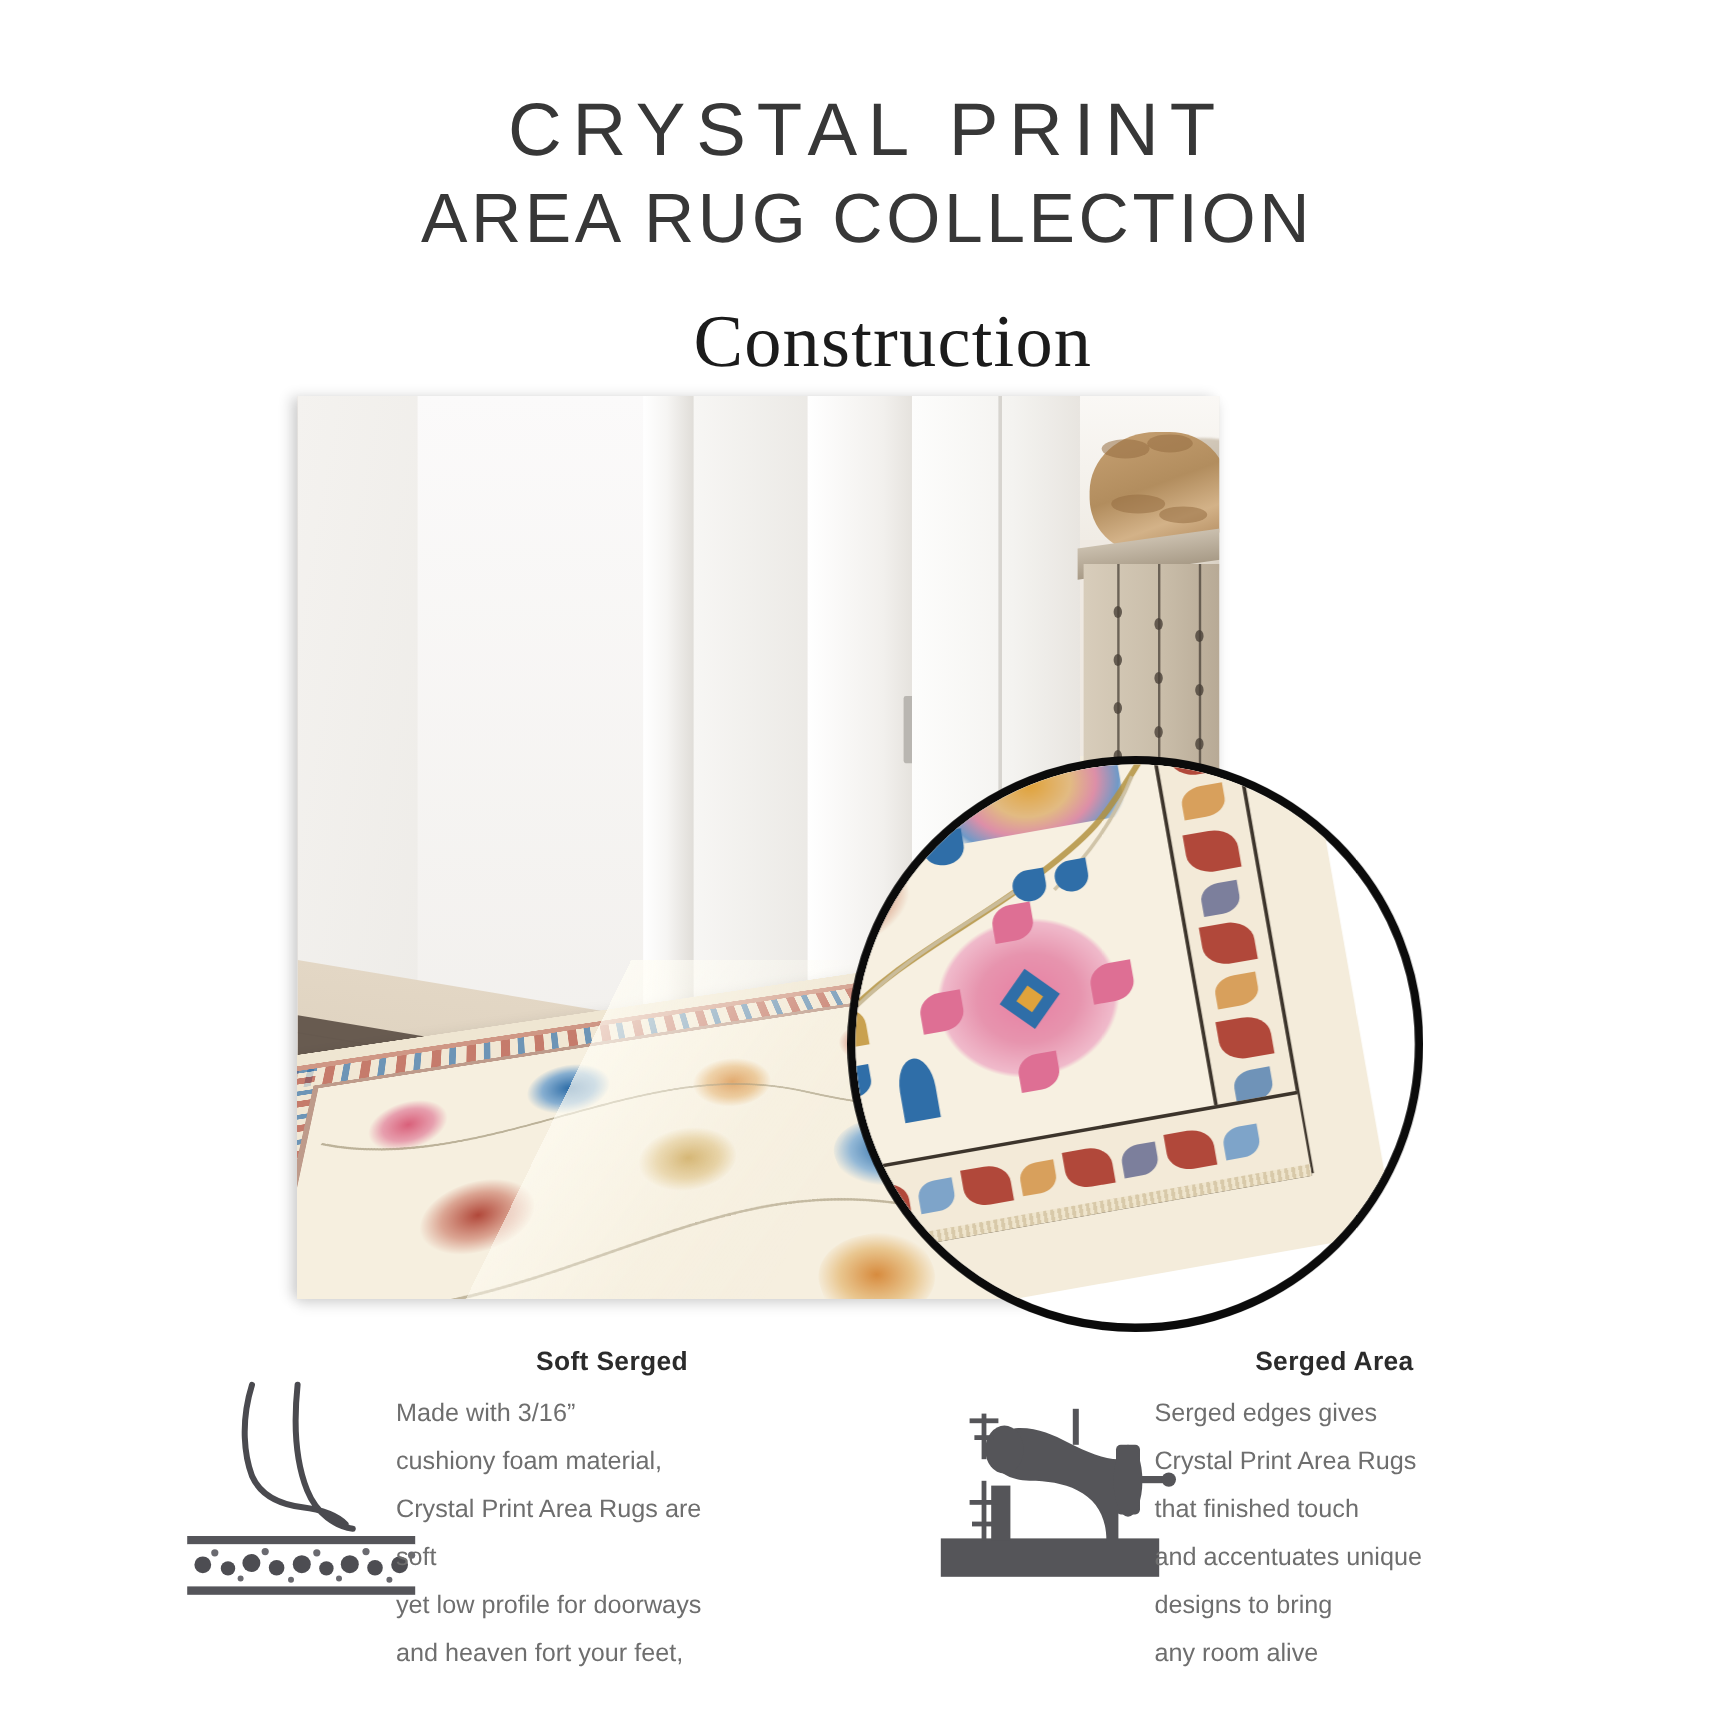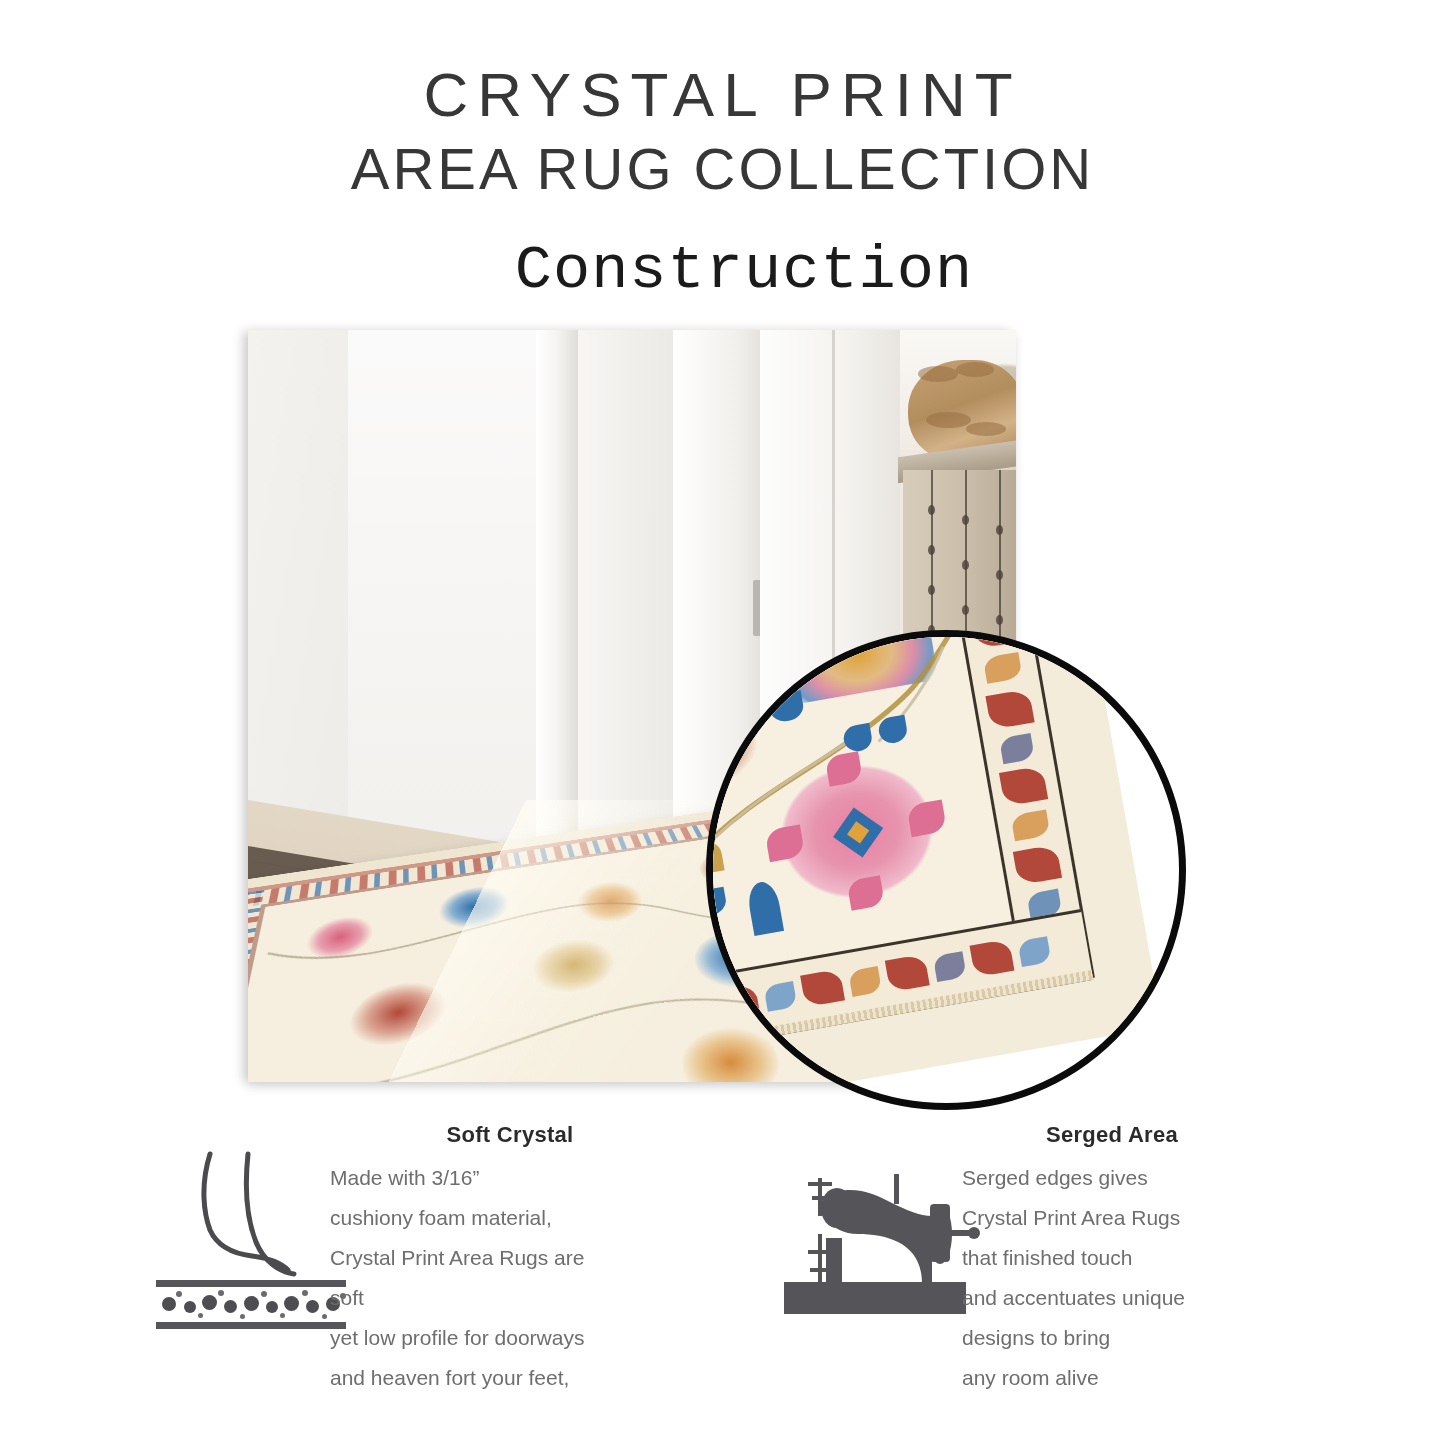--- a/index.html
+++ b/index.html
@@ -6,32 +6,32 @@
   body{
     width:1445px;height:1445px;
     background:#ffffff;
     font-family:"Liberation Sans", sans-serif;
     overflow:hidden;
     position:relative;
   }
   .page{position:relative;width:1445px;height:1445px;background:#fff;}
 
   
-  .header{position:absolute;left:0;top:0;width:1445px;text-align:center;}
+  .header{position:absolute;left:0;top:14px;width:1445px;text-align:center;}
   .title-1, .title-2{
     font-family:"Liberation Sans", sans-serif;
     font-weight:400;
     color:#373737;
     letter-spacing:7px;
     white-space:nowrap;
   }
   .title-1{font-size:62px;line-height:66px;margin-top:62px;letter-spacing:9px;}
   .title-2{font-size:58px;line-height:62px;margin-top:10px;letter-spacing:3px;}
   .subtitle{
-    font-family:Liberation Mono, monospace;
+    font-family:Liberation Serif, serif;
     font-weight:300;
     font-size:62px;
     color:#1b1b1b;
     margin-top:38px;
     letter-spacing:1px;
     line-height:66px;
     padding-left:43px;
   }
 
   
@@ -387,21 +387,21 @@
       <div class="bub-s" style="left:105px;top:4px;width:6px;height:6px;"></div>
       <div class="bub-s" style="left:124px;top:26px;width:5px;height:5px;"></div>
       <div class="bub-s" style="left:146px;top:3px;width:6px;height:6px;"></div>
       <div class="bub-s" style="left:166px;top:27px;width:5px;height:5px;"></div>
       <div class="bub-s" style="left:184px;top:6px;width:6px;height:6px;"></div>
     </div>
     <div class="cushion-bot"></div>
   </div>
 
   <div class="feature feat-left">
-    <div class="feat-title">Soft Crystal</div>
+    <div class="feat-title">Soft Serged</div>
     <div class="feat-line">Made with 3/16”</div>
     <div class="feat-line">cushiony foam material,</div>
     <div class="feat-line">Crystal Print Area Rugs are</div>
     <div class="feat-line">soft</div>
     <div class="feat-line">yet low profile for doorways</div>
     <div class="feat-line">and heaven fort your feet,</div>
   </div>
 
   <div class="icon-sewing">
     <svg width="200" height="155" viewBox="0 0 200 155">

